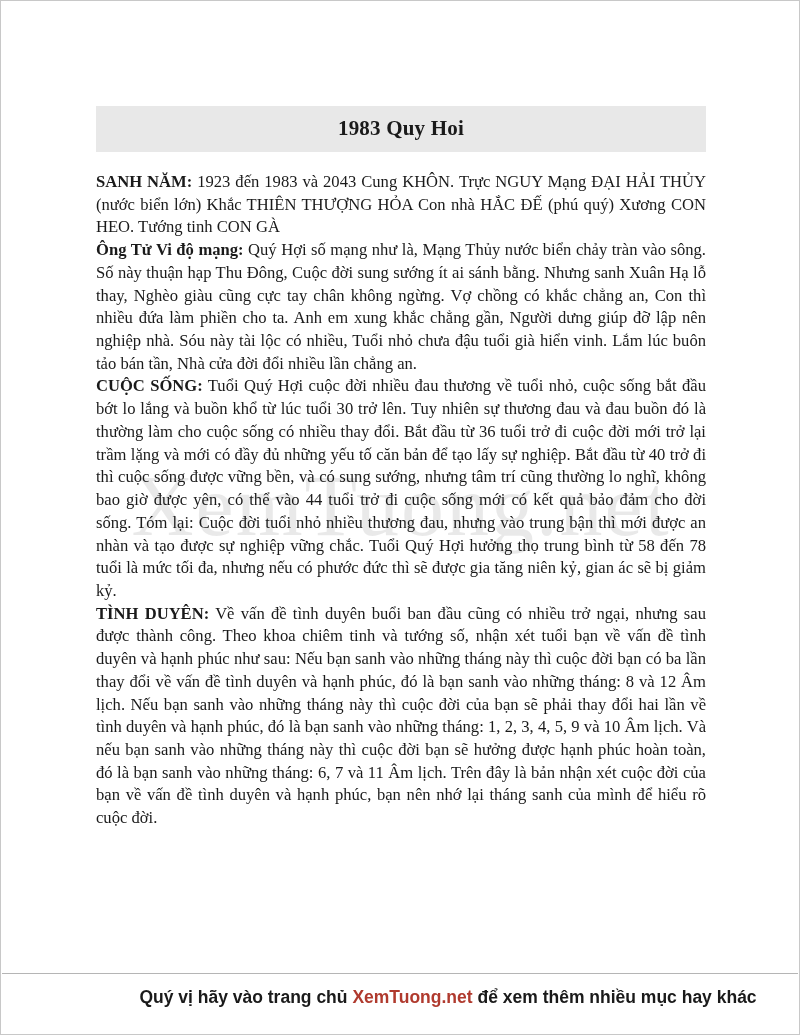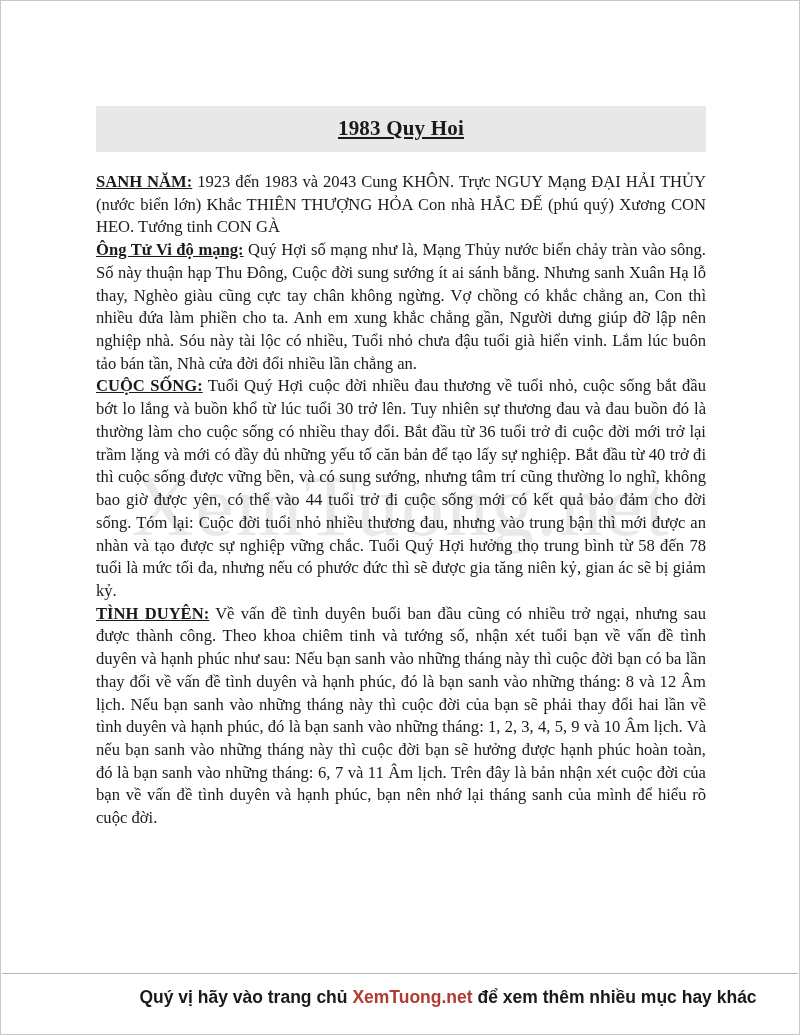--- a/index.html
+++ b/index.html
@@ -31,37 +31,35 @@
     width: 610px;
   }
   .title-bar {
     background: #e8e8e8;
     text-align: center;
     font-weight: bold;
     font-size: 21px;
     padding: 10px 0 11px 0;
     letter-spacing: 0.2px;
     font-family: "Liberation Serif", serif;
-    text-decoration: underline;
   }
   .body-text {
     margin-top: 19px;
     font-size: 16.6px;
     line-height: 1.37;
     text-align: justify;
     position: relative;
     z-index: 2;
   }
   .body-text p {
     margin: 0;
     text-indent: 0;
   }
   .lead {
     font-weight: bold;
-    text-decoration: underline;
   }
   .watermark {
     position: absolute;
     left: 30px;
     top: 455px;
     width: 740px;
     text-align: center;
     font-size: 86px;
     font-family: "Liberation Serif", serif;
     color: rgba(0,0,0,0.085);

